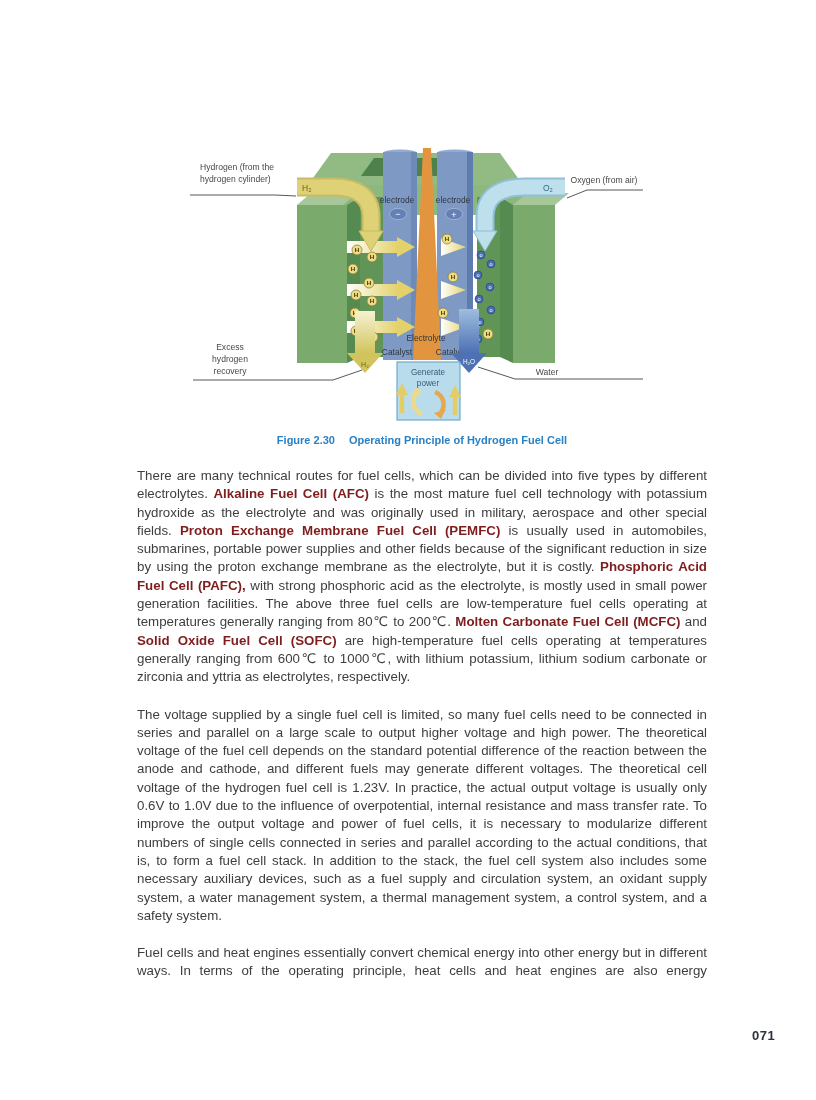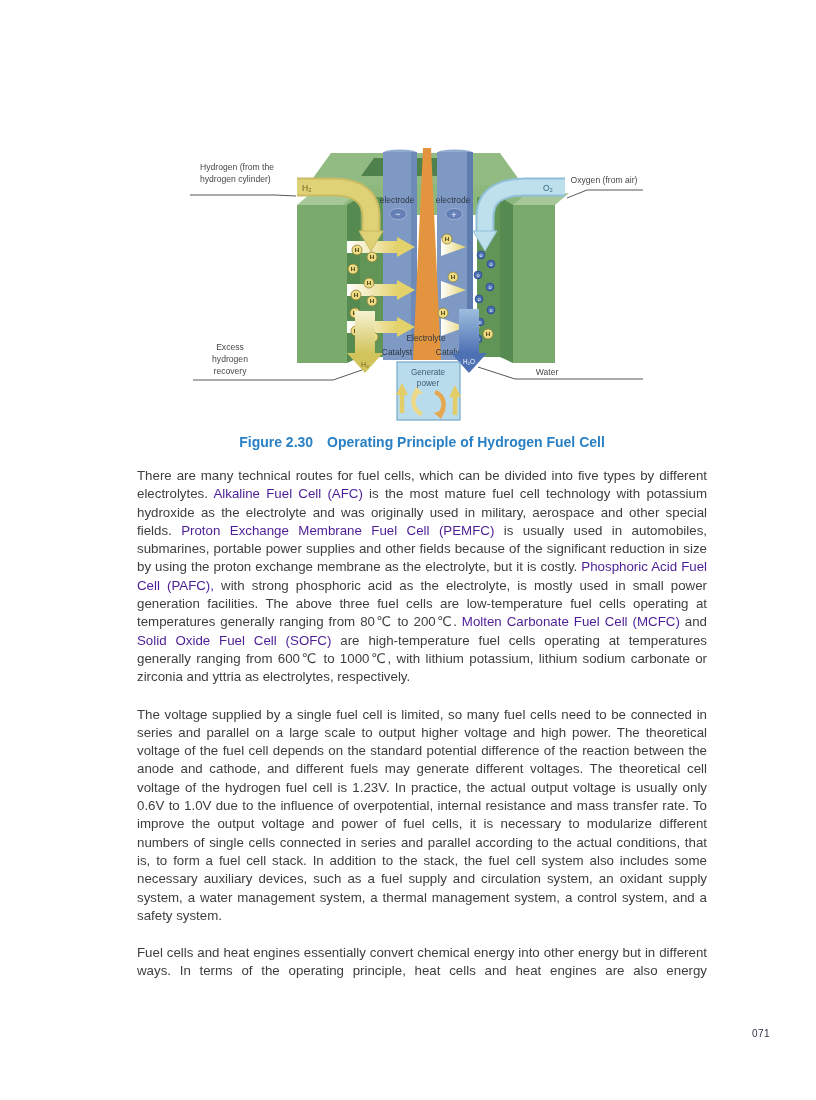--- a/index.html
+++ b/index.html
@@ -4,29 +4,29 @@
 <style>
   html,body{margin:0;padding:0;}
   body{background:#ffffff;font-family:"Liberation Sans","DejaVu Sans",sans-serif;}
   .page{position:relative;width:816px;height:1100px;background:#ffffff;overflow:hidden;}
   .figure-area{position:absolute;left:185px;top:143px;width:460px;height:290px;}
   .figure-area svg{display:block;}
   .fig-label{font-size:8.6px;fill:#474747;}
   .fig-inner{font-size:8.4px;fill:#2e3742;}
   .leader{fill:none;stroke:#2c2c2c;stroke-width:0.8px;}
   .caption{position:absolute;left:137px;top:434px;width:570px;text-align:center;
-           font-size:14px;font-weight:bold;color:#2980c4;}
+           font-size:11px;font-weight:bold;color:#2980c4;}
   .caption .cap-num{margin-right:14px;}
   .text-col{position:absolute;left:137px;top:467px;width:570px;}
   .text-col p{margin:0 0 19px 0;font-size:13.3px;line-height:18.3px;color:#3e3e3e;
               text-align:justify;}
   .text-col p.cont{text-align-last:justify;}
-  .text-col b{font-weight:normal;color:#4c1d95;}
-  .page-number{position:absolute;left:752px;top:1028px;font-size:10px;color:#2e3140;
-               letter-spacing:0.5px;}
+  .text-col b{font-weight:bold;color:#7f1d1d;}
+  .page-number{position:absolute;left:752px;top:1028px;font-size:13px;color:#2e3140;
+               letter-spacing:0.5px;font-weight:bold;}
 </style>
 </head>
 <body>
 
 <div class="page">
 
   <div class="figure-area">
     <svg viewBox="0 0 460 290" width="460" height="290">
       <defs>
         <linearGradient id="gYellowH" x1="0" y1="0" x2="1" y2="0">

